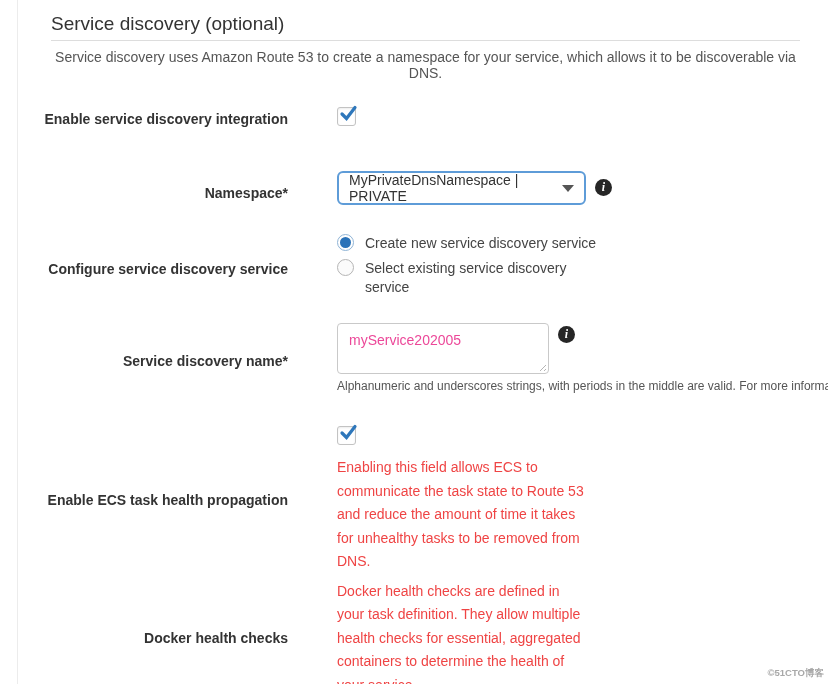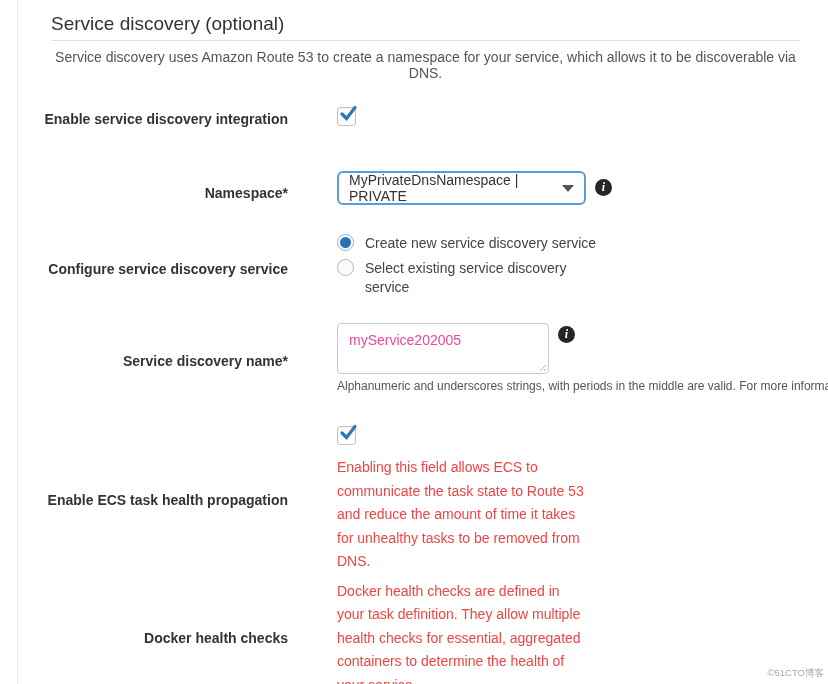--- a/index.html
+++ b/index.html
@@ -78,21 +78,21 @@
     background:repeating-linear-gradient(135deg, transparent 0 2px, #b5b5b5 2px 3px);
     clip-path:polygon(100% 0, 0 100%, 100% 100%);
   }
 
   .helper { margin-top:5px; font-size:12px; line-height:15px; color:#555; width:530px; white-space:nowrap; }
   .helper .link { color:#0073bb; display:block; text-decoration:none; cursor:pointer; }
 
   .desc { font-size:14px; line-height:23.5px; color:#ef4444; width:252px; }
 
   .watermark {
-    position:absolute; right:4px; bottom:4px; font-size:9.5px; color:#a8a8a8;
+    position:absolute; right:4px; bottom:4px; font-size:9.5px; color:#a8a8a8;font-weight:bold;
   }
 </style>
 </head>
 <body>
 
 <div class="left-rule"></div>
 
 <div class="content">
 
   <h1 class="title">Service discovery (optional)</h1>

